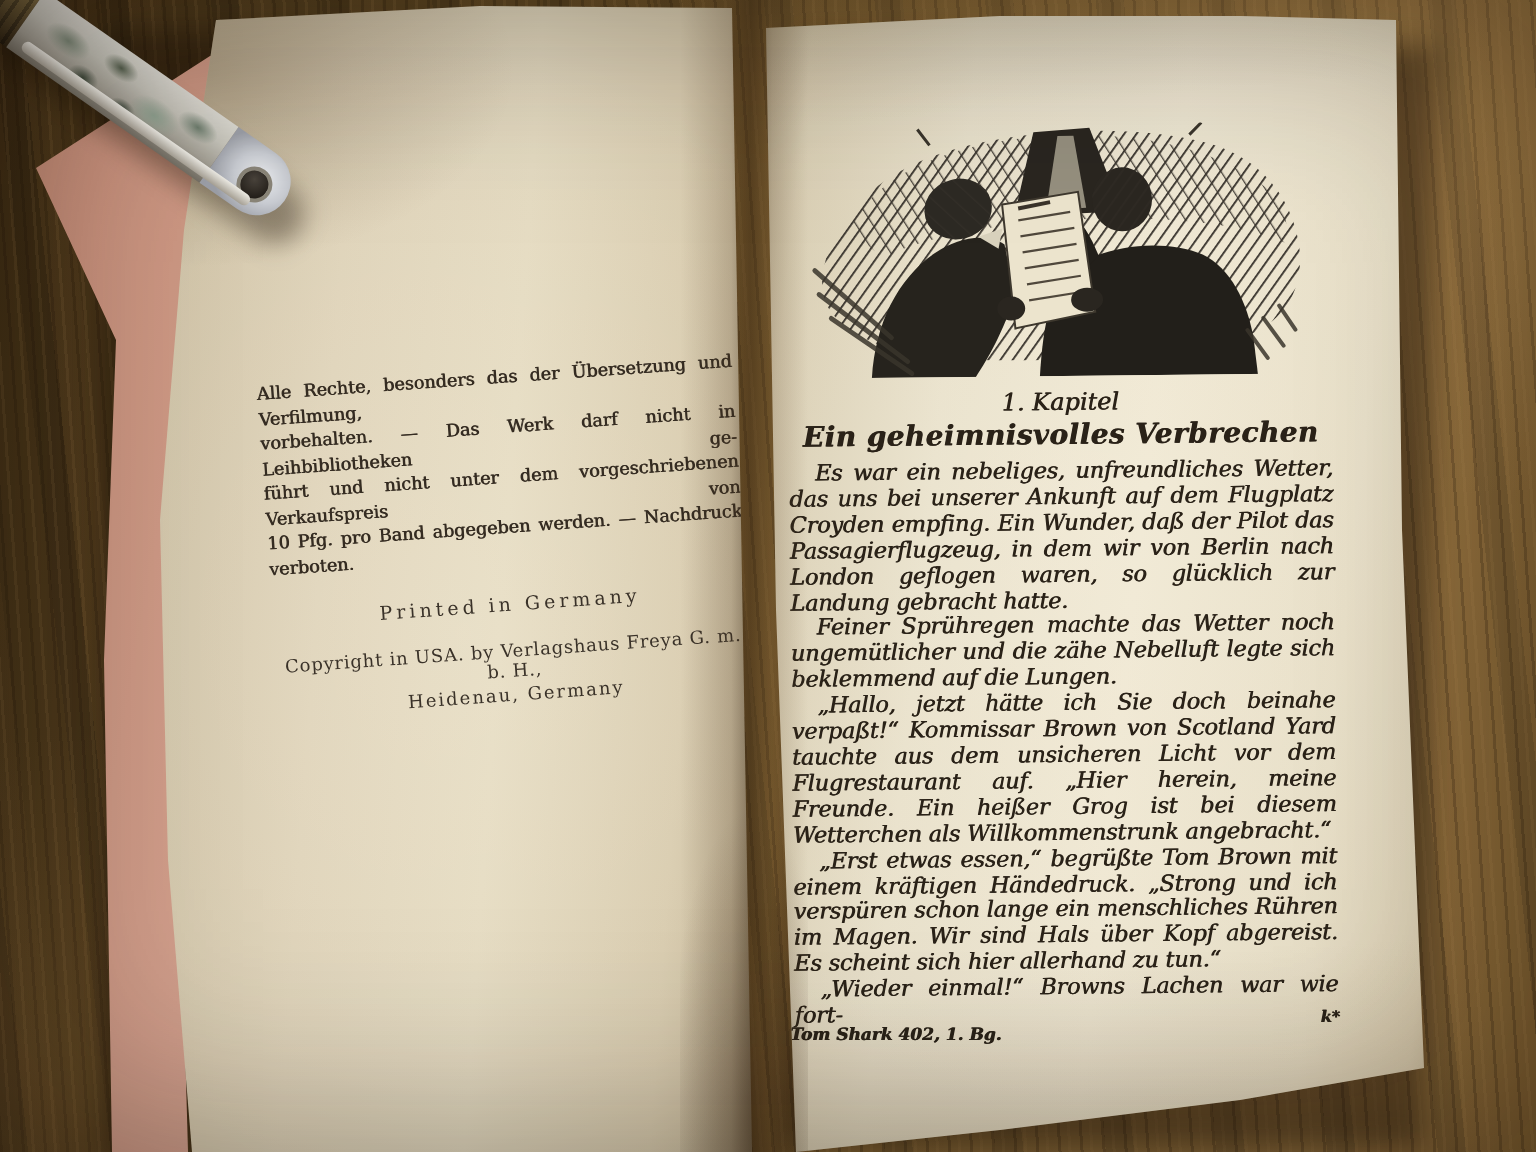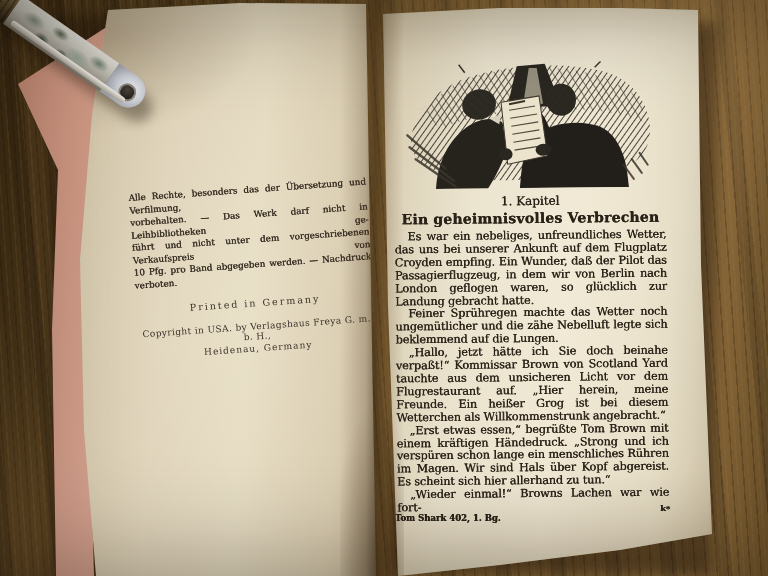--- a/index.html
+++ b/index.html
@@ -48,21 +48,21 @@
 
   
   .page-right{position:absolute;left:380px;top:5px;width:336px;height:571px;z-index:3;
     clip-path:polygon(3px 9px,120px 3px,240px 3px,318px 5px,321px 260px,332px 529px,
                       240px 545px,120px 560px,18px 571px,8px 300px);
     background:
       radial-gradient(340px 420px at 50% 45%, rgba(255,250,235,.22), transparent 75%),
       linear-gradient(175deg, rgba(180,162,128,.25) 0%, rgba(0,0,0,0) 10%,
         rgba(0,0,0,0) 82%, rgba(170,152,118,.30) 100%),
       linear-gradient(96deg,#bdb197 0%,#d8cdb2 7%,#e8e0ca 28%,#eee6d1 55%,
-        #e6ddc5 82%,#d9cdb1 96%,#cabc9e 100%);}
+        #e6ddc5 82%,#d9cdb1 96%,#cabc9e 100%); font-style: italic;}
   .rp-content{position:absolute;left:15px;top:57px;width:272px;color:#2a2218;
     transform:rotate(-.6deg);}
   .illu{width:248px;height:126px;margin:0 auto;}
   .illu svg{display:block;}
   .chapter-num{margin-top:6px;text-align:center;font-size:12px;line-height:14px;}
   .chapter-title{margin-top:2px;text-align:center;font-size:14px;line-height:16px;
     font-weight:bold;letter-spacing:.2px;}
   .body-par{margin:0;font-size:11.2px;line-height:12.9px;text-align:justify;
     text-indent:13px;letter-spacing:-.1px;}
   .body-par:first-of-type{margin-top:4px;}

